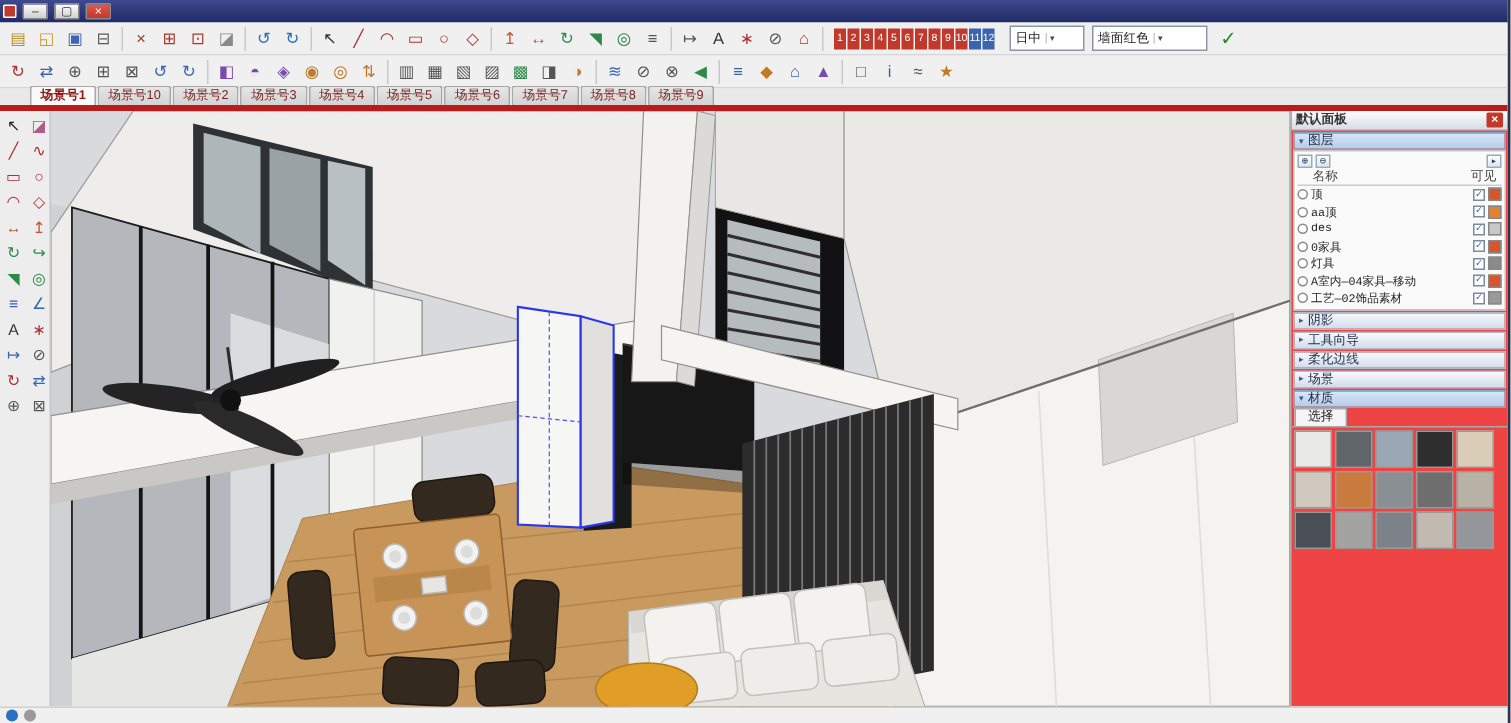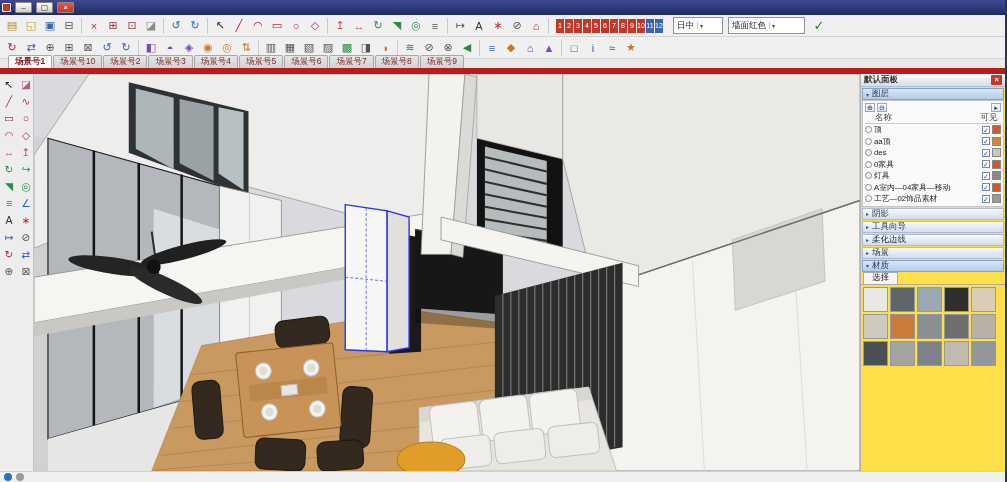--- a/index.html
+++ b/index.html
@@ -24,39 +24,39 @@
   .tbsep { width:1px; height:16px; background:#c9c9c9; margin:0 2px; }
   .numbtn { width:8px; height:14px; color:#fff; font-size:7px; display:flex; align-items:center; justify-content:center; margin-right:1px; }
   .nums { display:flex; align-items:center; margin:0 4px; }
   .dd { display:flex; align-items:center; background:#fff; border:1px solid #8a95a5; height:17px; font-size:8.5px; padding:0 3px; gap:3px; }
   .dd .ddarrow { font-size:6px; color:#446; border-left:1px solid #ccd; padding-left:2px; }
   .dd.shadowdd { width:50px; margin-left:4px; }
   .dd.styledd { width:77px; margin-left:4px; }
   .applybtn { width:18px; height:18px; color:#1f8a1f; font-weight:bold; font-size:13px; display:flex; align-items:center; justify-content:center; margin-left:4px; }
 
   
-  .tabsbar { height:15px; background:#e9e9e9; border-bottom:6px solid #b91c1c; display:flex; align-items:flex-end; padding-left:8px; gap:1px; flex:0 0 auto; }
+  .tabsbar { height:15px; background:#e9e9e9; border-bottom:4px solid #b91c1c; display:flex; align-items:flex-end; padding-left:20px; gap:1px; flex:0 0 auto; }
   .scenetab { height:13px; padding:0 6px; font-size:8.5px; color:#7a2525; background:linear-gradient(#e6e6e6,#d2d2d2); border:1px solid #a8a8a8; border-bottom:none; border-radius:2px 2px 0 0; display:flex; align-items:center; white-space:nowrap; }
   .scenetab.active { background:#fafafa; font-weight:bold; color:#8a1a1a; }
 
   
   .main { flex:1; display:flex; min-height:0; }
   .ltools { width:34px; background:#ededed; border-right:1px solid #c6c6c6; display:grid; grid-template-columns:16px 16px; gap:1px; padding:2px 0 0 1px; align-content:start; flex:0 0 auto; }
   .ltool { width:16px; height:16px; display:flex; align-items:center; justify-content:center; font-size:10.5px; border-radius:2px; }
   .viewport { flex:1; position:relative; background:#dcdee1; min-width:0; }
   .viewport svg { position:absolute; inset:0; width:100%; height:100%; }
 
   
-  .rpanel { width:145px; background:#fde047; border-left:1px solid #b2b2b2; display:flex; flex-direction:column; font-size:8.5px; overflow:hidden; flex:0 0 auto; }
+  .rpanel { width:145px; background:#ef4444; border-left:1px solid #b2b2b2; display:flex; flex-direction:column; font-size:8.5px; overflow:hidden; flex:0 0 auto; }
   .tray-header { height:13px; background:linear-gradient(#fdfdfd,#d8dde5); border-bottom:1px solid #b8bec8; display:flex; align-items:center; padding:0 3px; font-weight:bold; color:#333; flex:0 0 auto; }
   .tray-close { margin-left:auto; width:11px; height:10px; background:#c0392b; color:#fff; font-size:8px; line-height:9px; text-align:center; border-radius:1px; }
   .secbar { height:12px; margin:1px 1px 0; background:linear-gradient(#f6f9fd,#d3ddeb); border:1px solid #aebbcd; display:flex; align-items:center; gap:3px; padding:0 3px; color:#1f2d44; flex:0 0 auto; }
   .secbar.active { background:linear-gradient(#d8e6f8,#b4cce8); border-color:#84a4c8; }
   .secbar .tri { font-size:6px; color:#3a5a8c; }
-  .panelbox { background:#fafafa; border:1px solid #c5c5c5; margin:0 1px; padding:1px 2px; flex:0 0 auto; }
+  .panelbox { background:#fafafa; border:1px solid #c5c5c5; margin:0 1px; padding:1px 2px; flex:0 0 auto;font-family:Liberation Mono, monospace; }
   .lay-toolbar { display:flex; gap:2px; align-items:center; height:11px; }
   .lay-btn { min-width:10px; height:9px; border:1px solid #9ab; background:linear-gradient(#fff,#dde6f0); font-size:7px; display:flex; align-items:center; justify-content:center; color:#246; padding:0 1px; }
   .lay-detail { margin-left:auto; }
   .lay-head { display:flex; height:11px; border-bottom:1px solid #ccc; color:#444; align-items:center; }
   .lay-head .c1 { flex:1; padding-left:10px; }
   .lay-head .c2 { width:24px; text-align:center; }
   .lay-row { display:flex; align-items:center; height:11.5px; gap:2px; }
   .radio { width:7px; height:7px; border:1px solid #888; border-radius:50%; background:#fff; flex:0 0 auto; }
   .lay-name { flex:1; white-space:nowrap; overflow:hidden; font-size:7.8px; color:#222; }
   .chk { width:8px; height:8px; border:1px solid #7a8aa0; background:#fff; font-size:7px; line-height:7px; text-align:center; color:#1a5ac8; flex:0 0 auto; }

